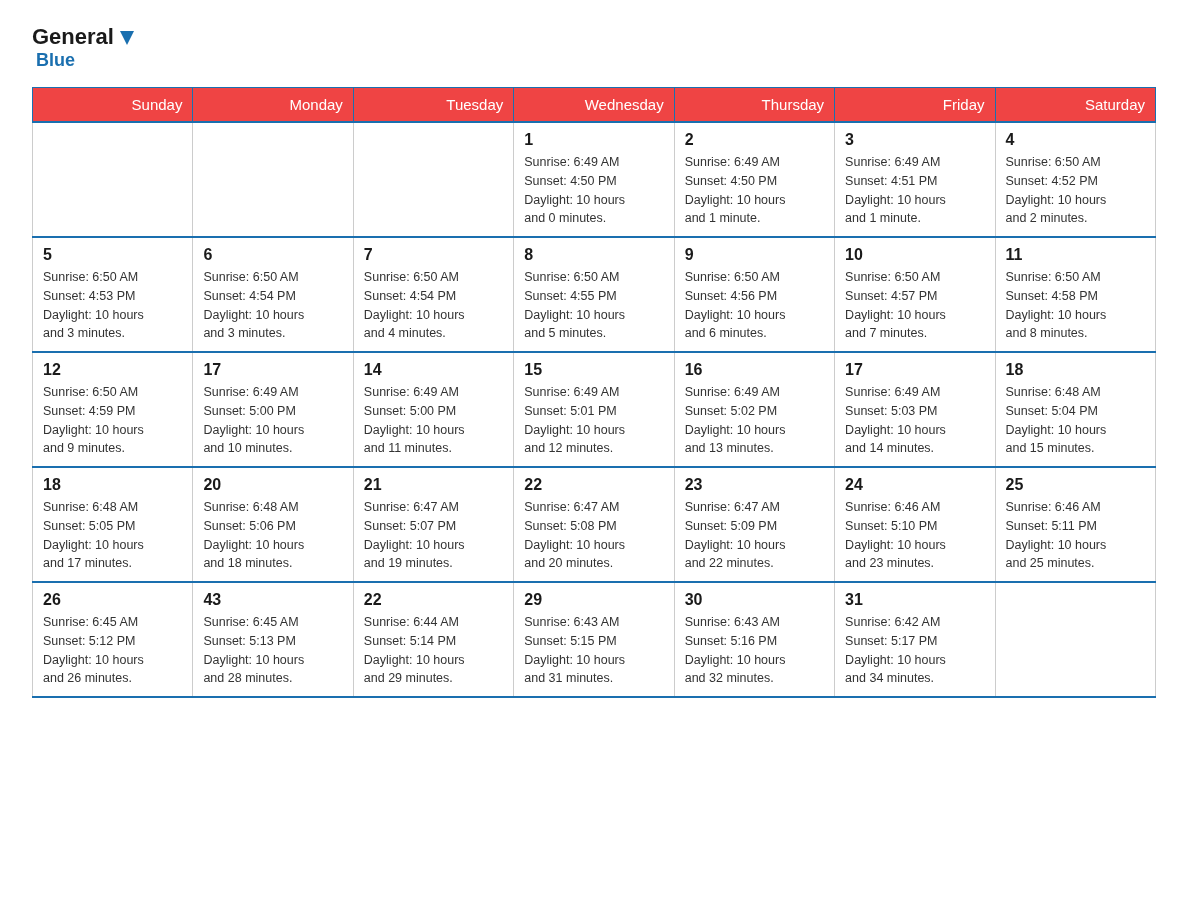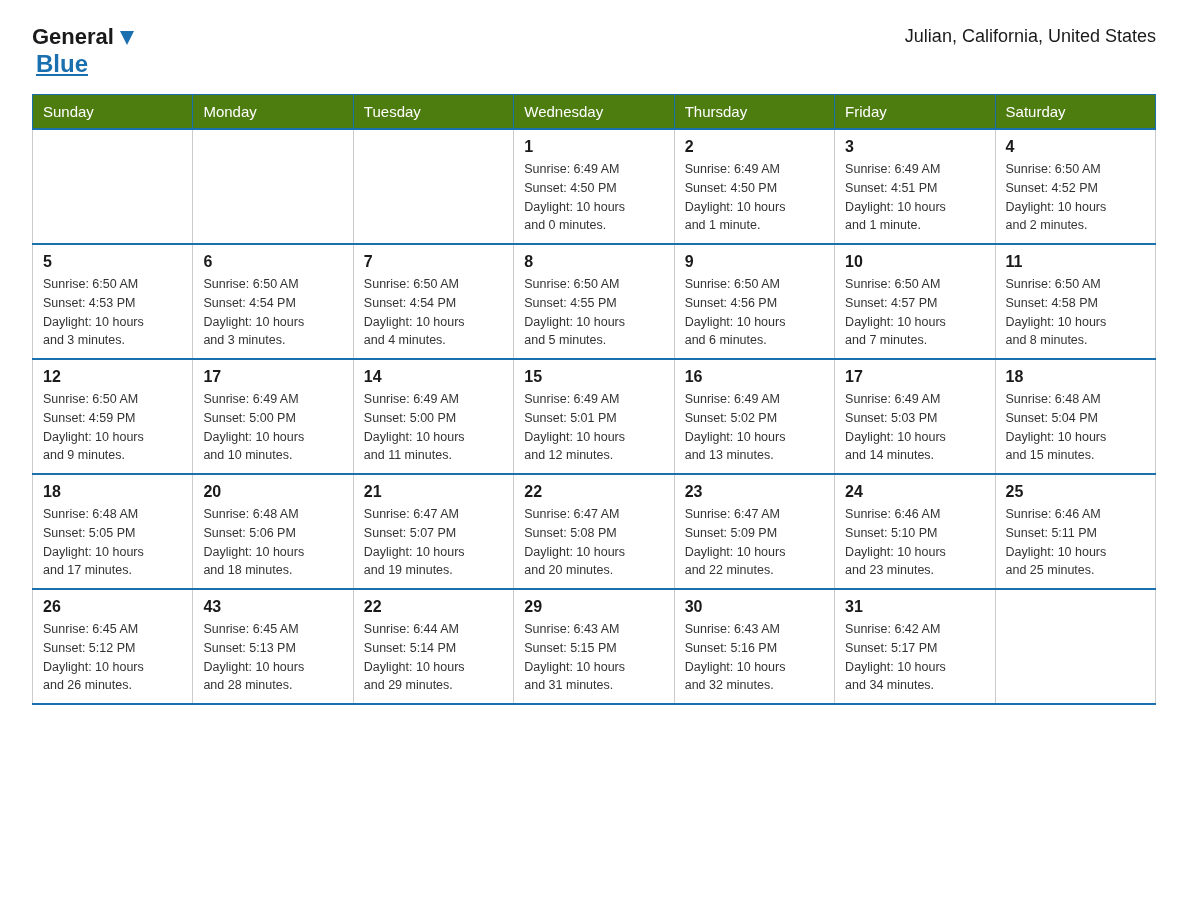--- a/index.html
+++ b/index.html
@@ -15,24 +15,23 @@
       justify-content: space-between;
       align-items: flex-start;
       margin-bottom: 16px;
     }
     .logo-text-general {
       font-size: 22px;
       font-weight: bold;
       color: #1a1a1a;
     }
     .logo-text-blue {
-      font-size: 24px;
+      font-size: 18px;
       font-weight: bold;
       color: #1a6faf;
-      text-decoration: underline;
     }
     .logo-block {
       display: flex;
       flex-direction: column;
       align-items: flex-start;
     }
     .logo-line1 {
       display: flex;
       align-items: center;
     }
@@ -47,26 +46,26 @@
     .calendar-subtitle {
       font-size: 18px;
       color: #1a1a1a;
       margin-top: 2px;
     }
     .calendar {
       width: 100%;
       border-collapse: collapse;
     }
     .calendar th {
-      background-color: #4d7c0f;
+      background-color: #ef4444;
       color: #fff;
       font-size: 15px;
       font-weight: normal;
       padding: 8px 10px;
-      text-align: left;
+      text-align: right;
       border: 1px solid #1a6faf;
     }
     .calendar td {
       vertical-align: top;
       padding: 8px 10px;
       border: 1px solid #ccc;
       font-size: 13px;
       color: #333;
       width: 14.28%;
       min-height: 90px;
@@ -99,21 +98,20 @@
       <span class="logo-text-general">General</span>
       <svg width="22" height="22" viewBox="0 0 22 22" style="margin-left:2px;margin-top:2px;">
         <polygon points="4,4 18,4 11,18" fill="#1a6faf"></polygon>
       </svg>
     </div>
     <div style="margin-left:4px;">
       <span class="logo-text-blue">Blue</span>
     </div>
   </div>
   <div class="title-block">
-    <div class="calendar-subtitle">Julian, California, United States</div>
   </div>
 </div>
 
 <table class="calendar">
   <thead>
     <tr>
     <th>Sunday</th>
         <th>Monday</th>
         <th>Tuesday</th>
         <th>Wednesday</th>

